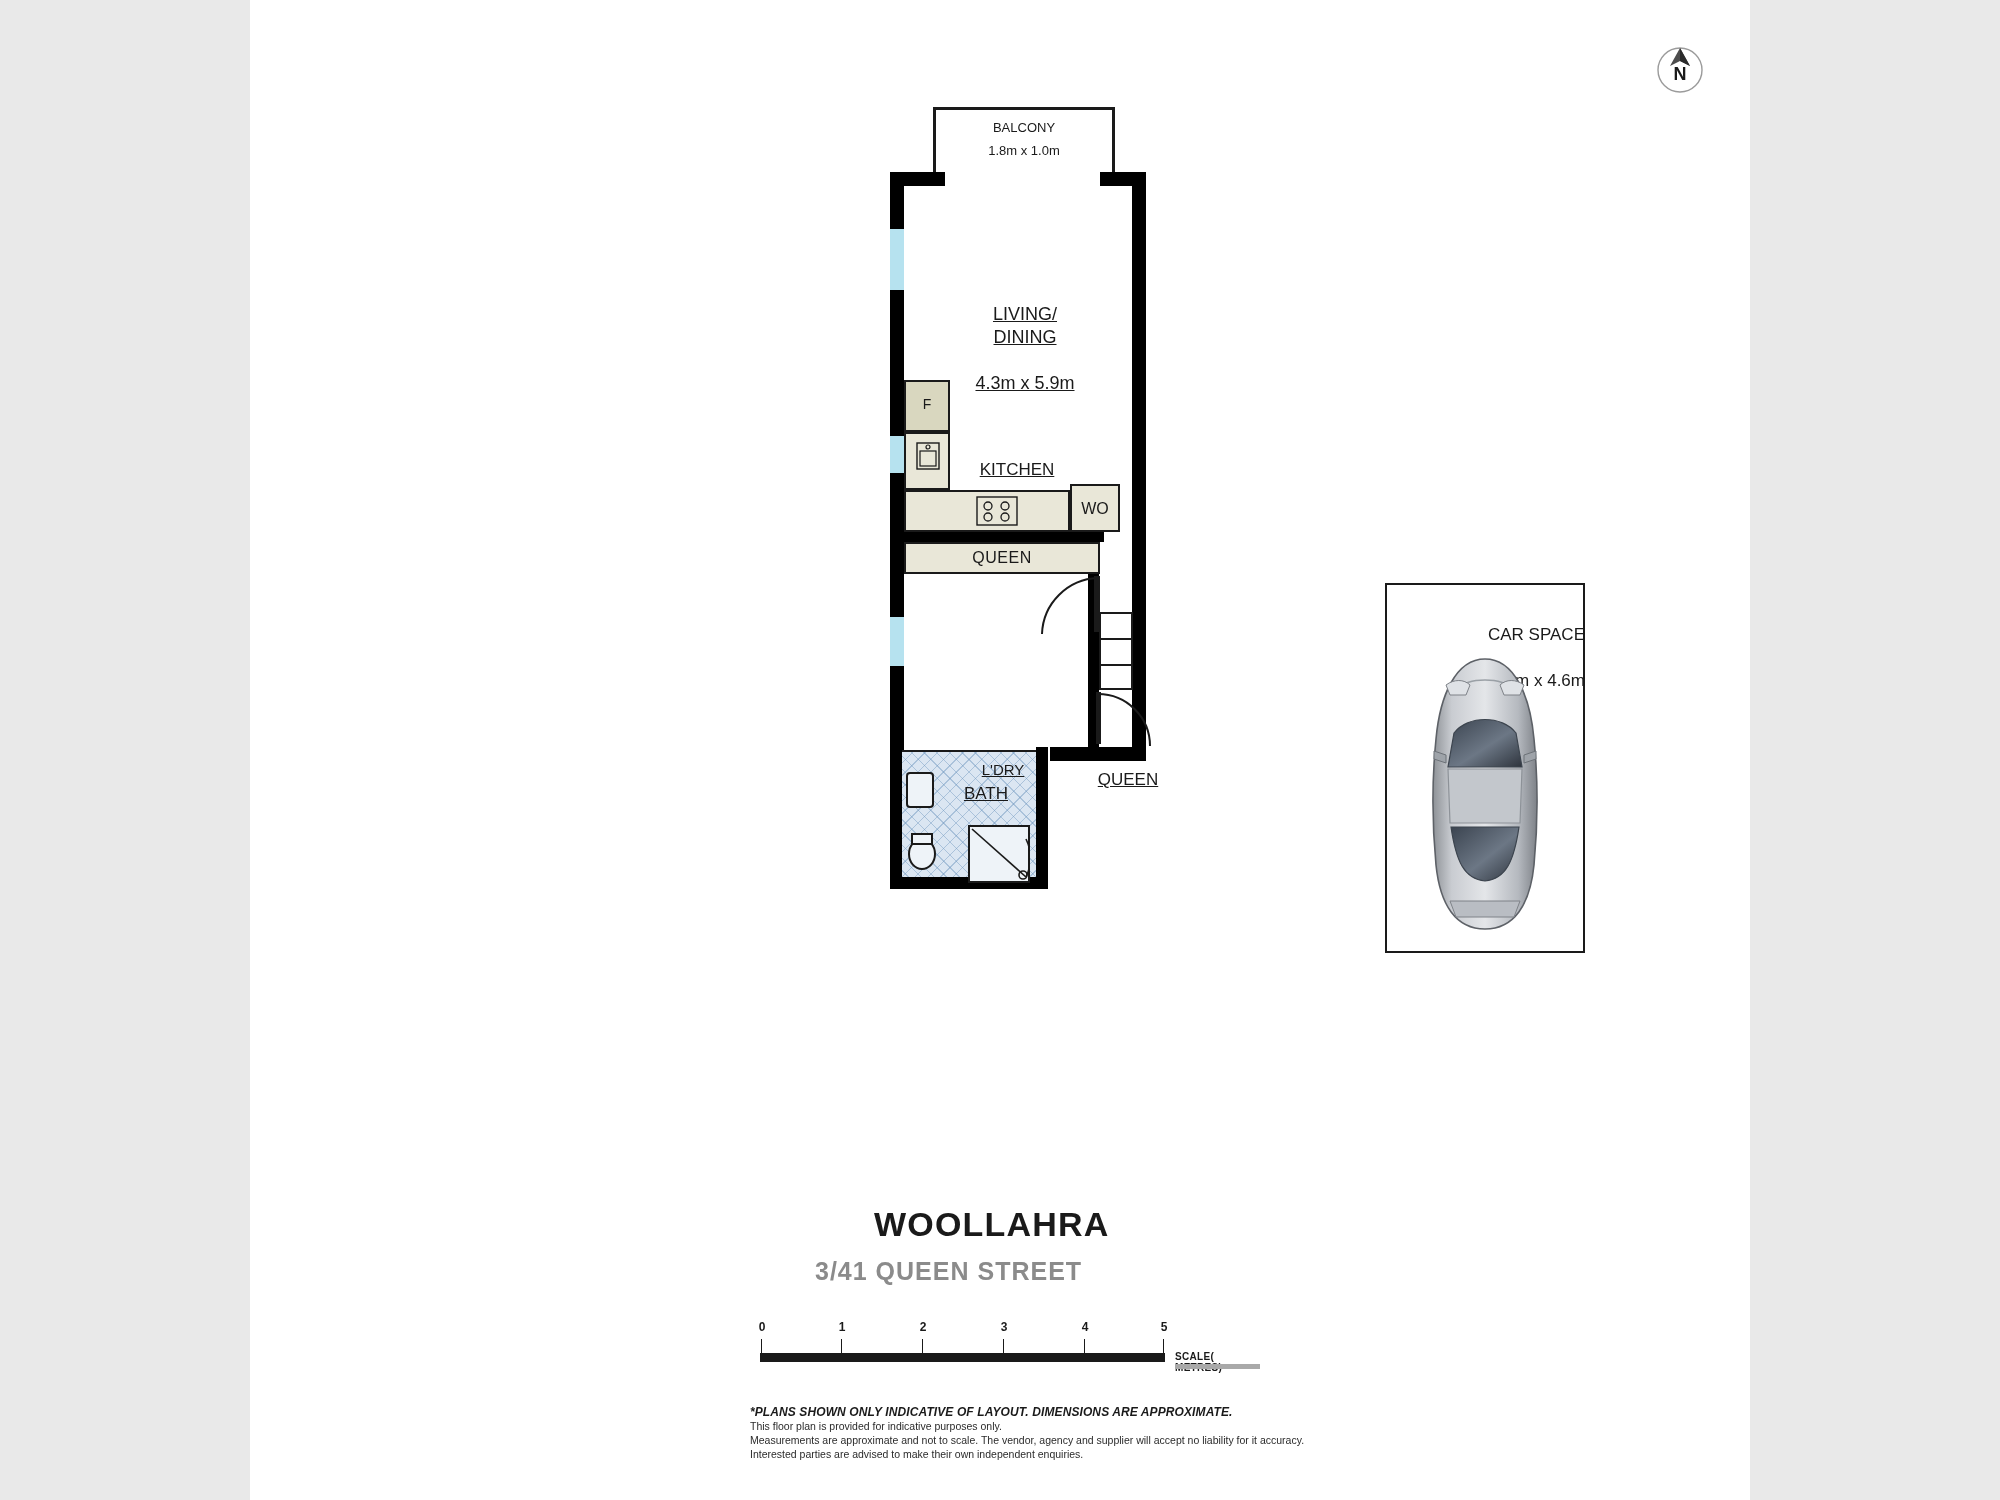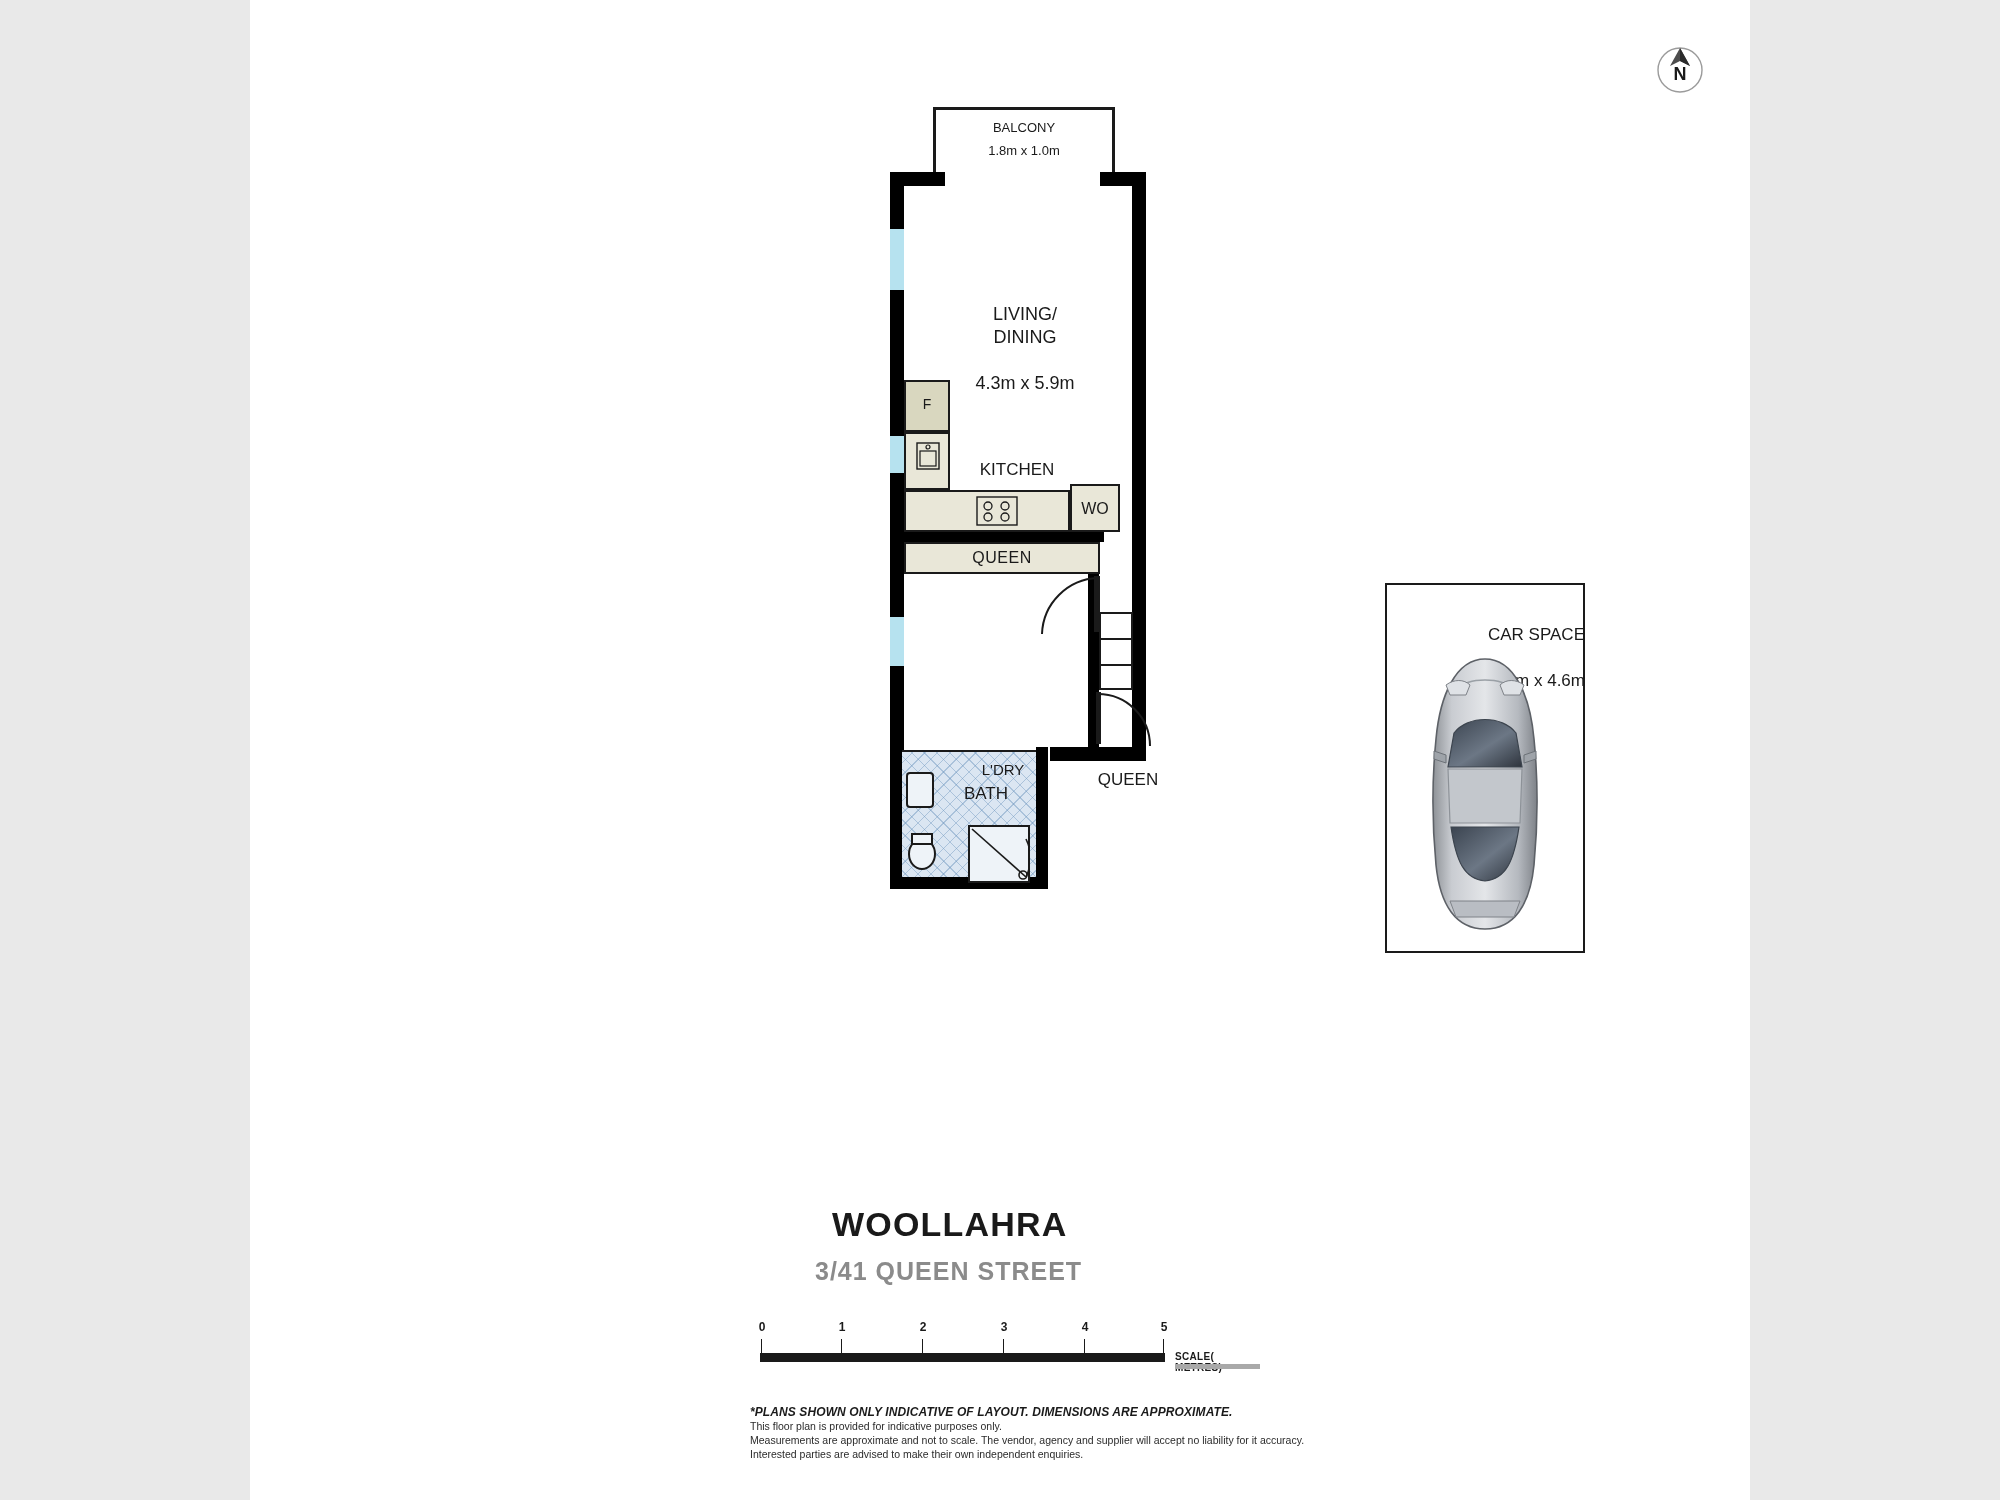--- a/index.html
+++ b/index.html
@@ -94,20 +94,21 @@
   }
 
   
   .room-label {
     position: absolute;
     text-align: center;
     color: #1a1a1a;
     font-size: 17px;
     line-height: 23px;
     white-space: pre-line;
+    text-decoration: underline;
   }
   .room-label.big { font-size: 18px; }
 
   
   .bench {
     position: absolute;
     background: #e9e7d8;
     border: 2px solid #1a1a1a;
     box-sizing: border-box;
   }
@@ -186,21 +187,21 @@
     font-size: 17px;
     line-height: 23px;
     color: #1a1a1a;
     white-space: pre-line;
   }
   .car-svg { position: absolute; left: 1160px; top: 655px; }
 
   
   .title-suburb {
     position: absolute;
-    left: 582px;
+    left: 624px;
     top: 1205px;
     font-size: 34px;
     font-weight: bold;
     letter-spacing: 1.2px;
     color: #1a1a1a;
   }
   .title-address {
     position: absolute;
     left: 565px;
     top: 1257px;

